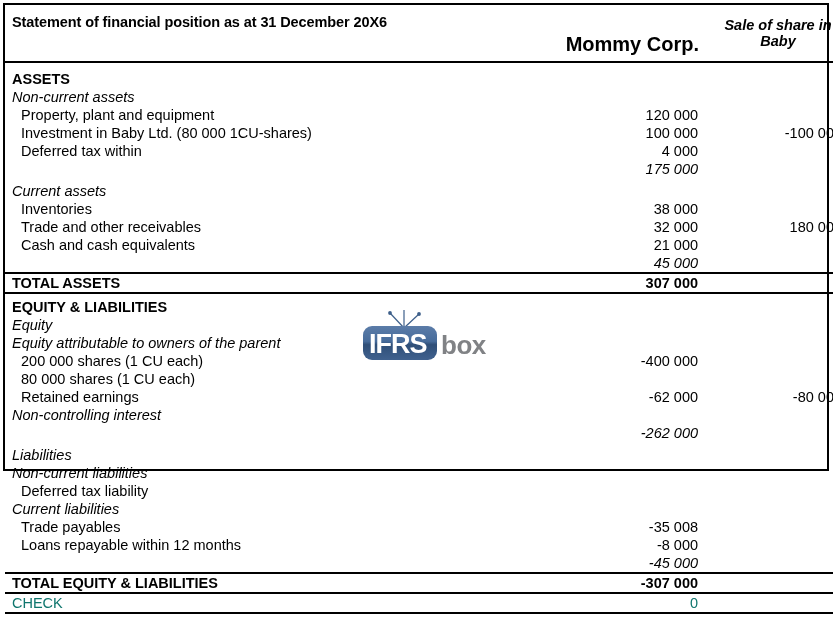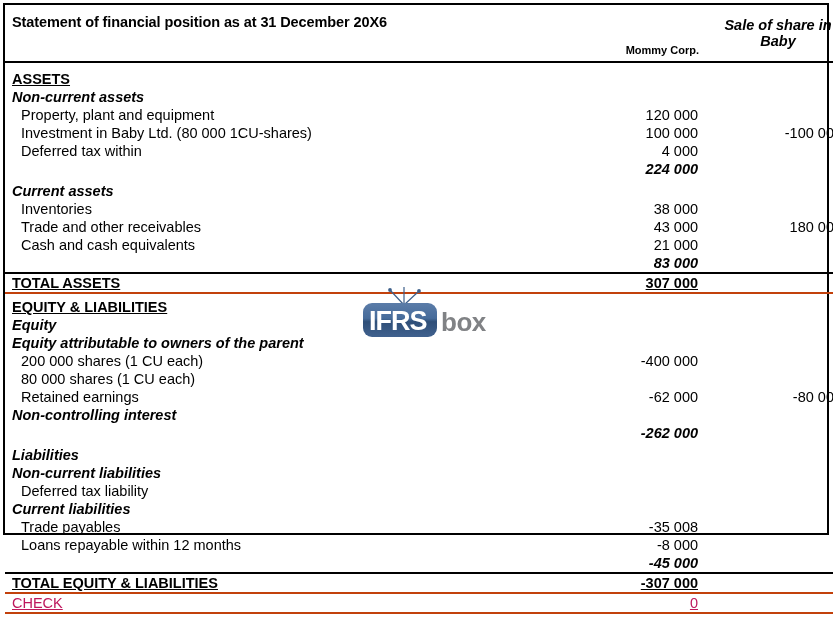--- a/index.html
+++ b/index.html
@@ -19,21 +19,21 @@
     background: #ffffff;
     overflow: hidden;
   }
 
   
   .sheet {
     position: absolute;
     left: 3px;
     top: 3px;
     width: 826px;   
-    height: 532px;
+    height: 468px;
     border: 2px solid #000000;
     box-sizing: border-box;
   }
 
   
   table.fin {
     width: 100%;
     height: 100%;
     border-collapse: collapse;
     table-layout: fixed;
@@ -65,21 +65,21 @@
     font-weight: bold;
     font-size: 14.5px;
     padding-top: 9px;
     letter-spacing: -0.1px;
   }
   .hdr-mommy {
     position: absolute;
     right: 7px;
     bottom: 5px;
     font-weight: bold;
-    font-size: 11px;
+    font-size: 20px;
   }
   .hdr-col {
     text-align: center;
     font-weight: bold;
     font-style: italic;
     font-size: 14.5px;
     line-height: 1.12;
     padding: 0 4px !important;
   }
 
@@ -90,36 +90,36 @@
   .lbl {
     padding-left: 7px !important;
     white-space: nowrap;
   }
   .num {
     text-align: right;
     padding-right: 8px !important;
     white-space: nowrap;
     font-size: 14.5px;
   }
-  .b   { font-weight: bold; text-decoration: underline; }
-  .bi  { font-weight: bold; font-style: italic; }
+  .b   { font-weight: bold; }
+  .bi  { font-weight: normal; font-style: italic; }
   .ind { padding-left: 16px !important; }
-  .red { color: #be185d; text-decoration: underline; }
+  .red { color: #0f766e; }
 
   
   tr.rule-top td { border-top: 2px solid #000000; }
-  tr.rule-bot td { border-bottom: 2px solid #c2410c; }
+  tr.rule-bot td { border-bottom: 2px solid #000000; }
   tr.spacer-sm td { height: 7px; }
   tr.spacer-xs td { height: 4px; }
 
   
   .logo {
     position: absolute;
     left: 357px;
-    top: 285px;
+    top: 308px;
     width: 132px;
     height: 56px;
     pointer-events: none;
   }
 </style>
 </head>
 <body>
 
 <div id="page">
 
@@ -169,51 +169,51 @@
             <td class="num vrule-l">100 000</td>
             <td class="num vrule-l">-100 000</td>
           </tr>
           <tr class="r">
             <td class="lbl ind">Deferred tax within</td>
             <td class="num vrule-l">4 000</td>
             <td class="num vrule-l"></td>
           </tr>
           <tr class="r">
             <td class="lbl"></td>
-            <td class="num vrule-l bi">224 000</td>
+            <td class="num vrule-l bi">175 000</td>
             <td class="num vrule-l bi"></td>
           </tr>
           <tr class="r spacer-xs">
             <td class="lbl"></td>
             <td class="num vrule-l"></td>
             <td class="num vrule-l"></td>
           </tr>
           <tr class="r">
             <td class="lbl bi">Current assets</td>
             <td class="num vrule-l"></td>
             <td class="num vrule-l"></td>
           </tr>
           <tr class="r">
             <td class="lbl ind">Inventories</td>
             <td class="num vrule-l">38 000</td>
             <td class="num vrule-l"></td>
           </tr>
           <tr class="r">
             <td class="lbl ind">Trade and other receivables</td>
-            <td class="num vrule-l">43 000</td>
+            <td class="num vrule-l">32 000</td>
             <td class="num vrule-l">180 000</td>
           </tr>
           <tr class="r">
             <td class="lbl ind">Cash and cash equivalents</td>
             <td class="num vrule-l">21 000</td>
             <td class="num vrule-l"></td>
           </tr>
           <tr class="r">
             <td class="lbl"></td>
-            <td class="num vrule-l bi">83 000</td>
+            <td class="num vrule-l bi">45 000</td>
             <td class="num vrule-l bi"></td>
           </tr>
           <tr class="r rule-top rule-bot">
             <td class="lbl b">TOTAL ASSETS</td>
             <td class="num vrule-l b">307 000</td>
             <td class="num vrule-l b"></td>
           </tr>
           <tr class="r spacer-xs">
             <td class="lbl"></td>
             <td class="num vrule-l"></td>

